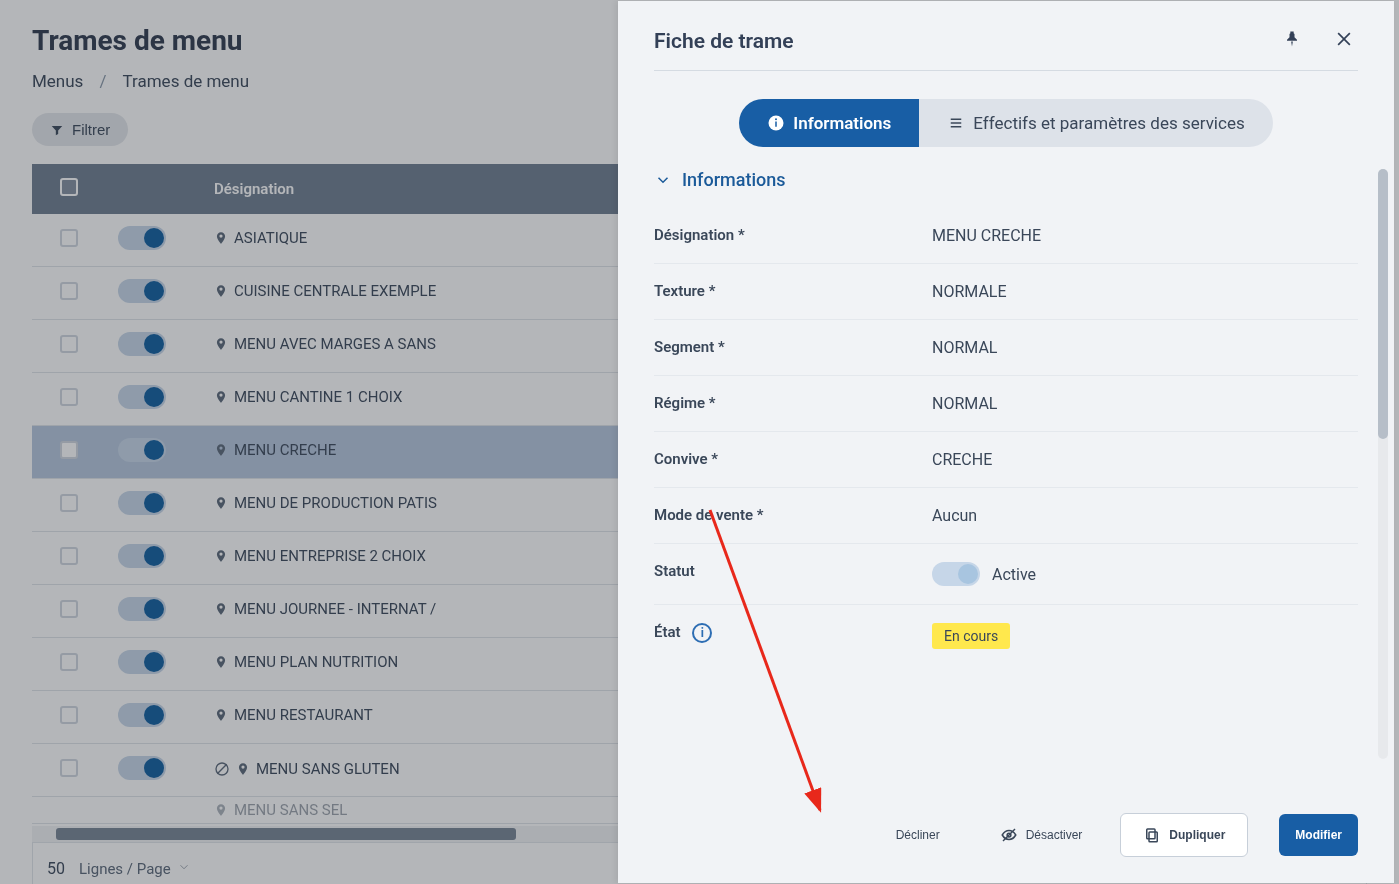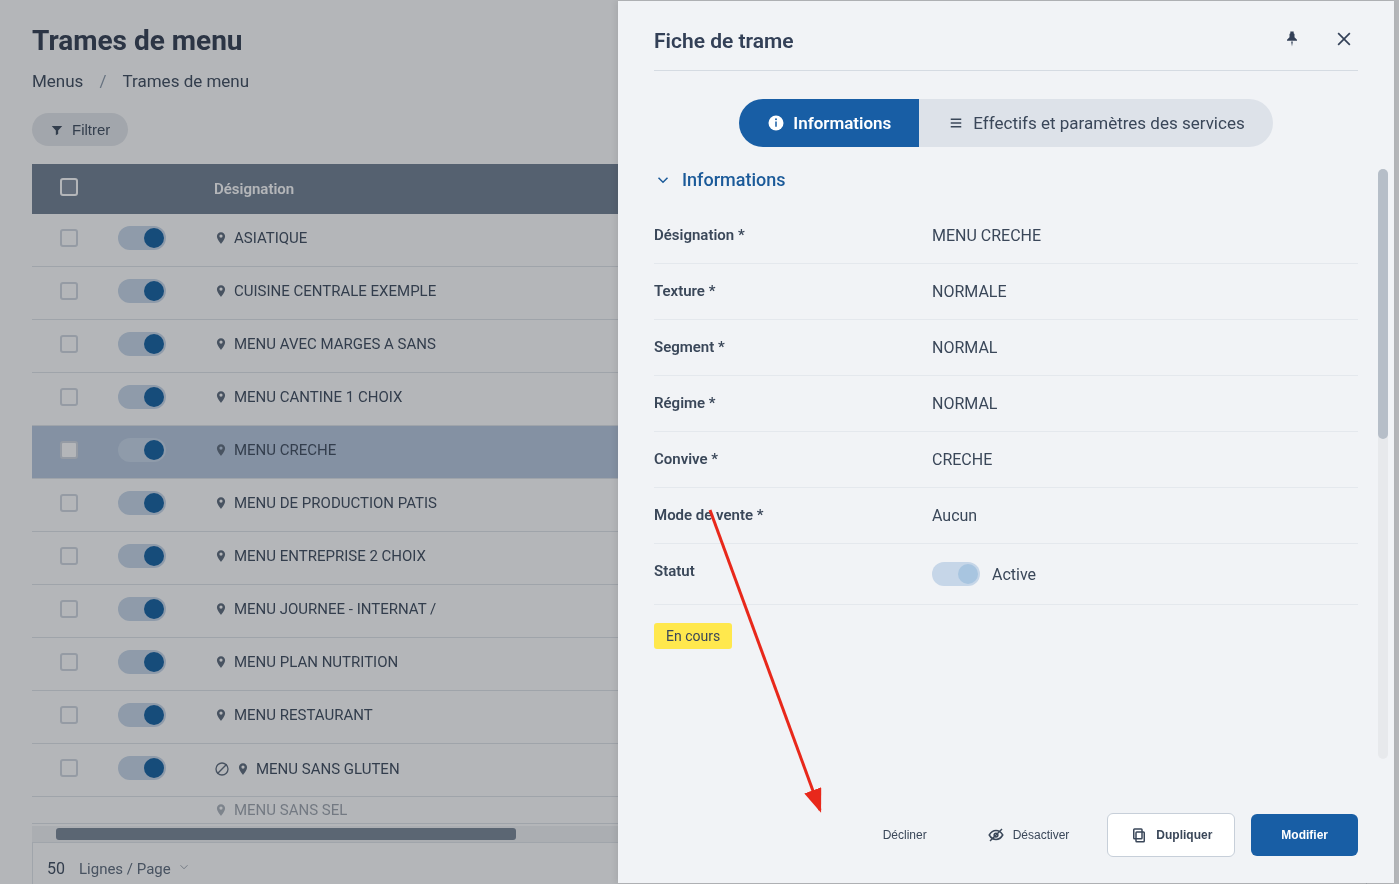--- a/index.html
+++ b/index.html
@@ -69,21 +69,21 @@
     .info-circ { width: 20px; height: 20px; border: 2px solid #2d6db3; border-radius: 50%; display: inline-flex; align-items: center; justify-content: center; color: #2d6db3; font-size: 12px; font-weight: 700; margin-left: 8px; }
     .seedling { font-size: 16px; }
     
     .vscroll { position: absolute; right: 6px; top: 6px; width: 10px; height: 590px; background: rgba(0,0,0,.04); border-radius: 5px; }
     .vscroll .thumb { position: absolute; left: 0; top: 0; width: 10px; height: 270px; background: #b6bec8; border-radius: 5px; }
     
     .panel-actions { display: flex; justify-content: flex-end; gap: 16px; padding: 20px 36px 26px; align-items: center; }
     .btn { padding: 12px 22px; font-size: 12px; border-radius: 6px; border: none; cursor: pointer; display: inline-flex; align-items: center; gap: 8px; }
     .btn-ghost { background: transparent; color: #3a4759; }
     .btn-outline { background: #fff; color: #3a4759; border: 1px solid #c7cfd9; font-weight: 600; }
-    .btn-primary { background: #185ea5; color: #fff; font-weight: 600; padding: 14px 30px; }
+    .btn-primary { background: #185ea5; color: #fff; font-weight: 600; padding: 14px 16px; margin-left: 15px; }
     .btn svg { width: 18px; height: 18px; }
     
     .arrow-annot { position: absolute; left: 700px; top: 500px; pointer-events: none; }
   </style>
 </head>
 <body>
 
 <div class="main-layer">
   <h1 class="page-title">Trames de menu</h1>
   <div class="breadcrumb">
@@ -330,20 +330,24 @@
       <div class="field-row">
         <div class="field-label">Statut</div>
         <div class="field-value">
           <span class="toggle light">
               <span class="knob"></span>
             </span>
           <span>Active</span>
         </div>
       </div>
       <div class="field-row">
+        <div class="field-label">
+          <span>État</span>
+          <span class="info-circ">i</span>
+        </div>
         <div class="field-value">
             <span class="badge-yellow">En cours</span>
           </div>
       </div>
     </div>
 
     <div class="vscroll">
         <div class="thumb"></div>
       </div>
   </div>

